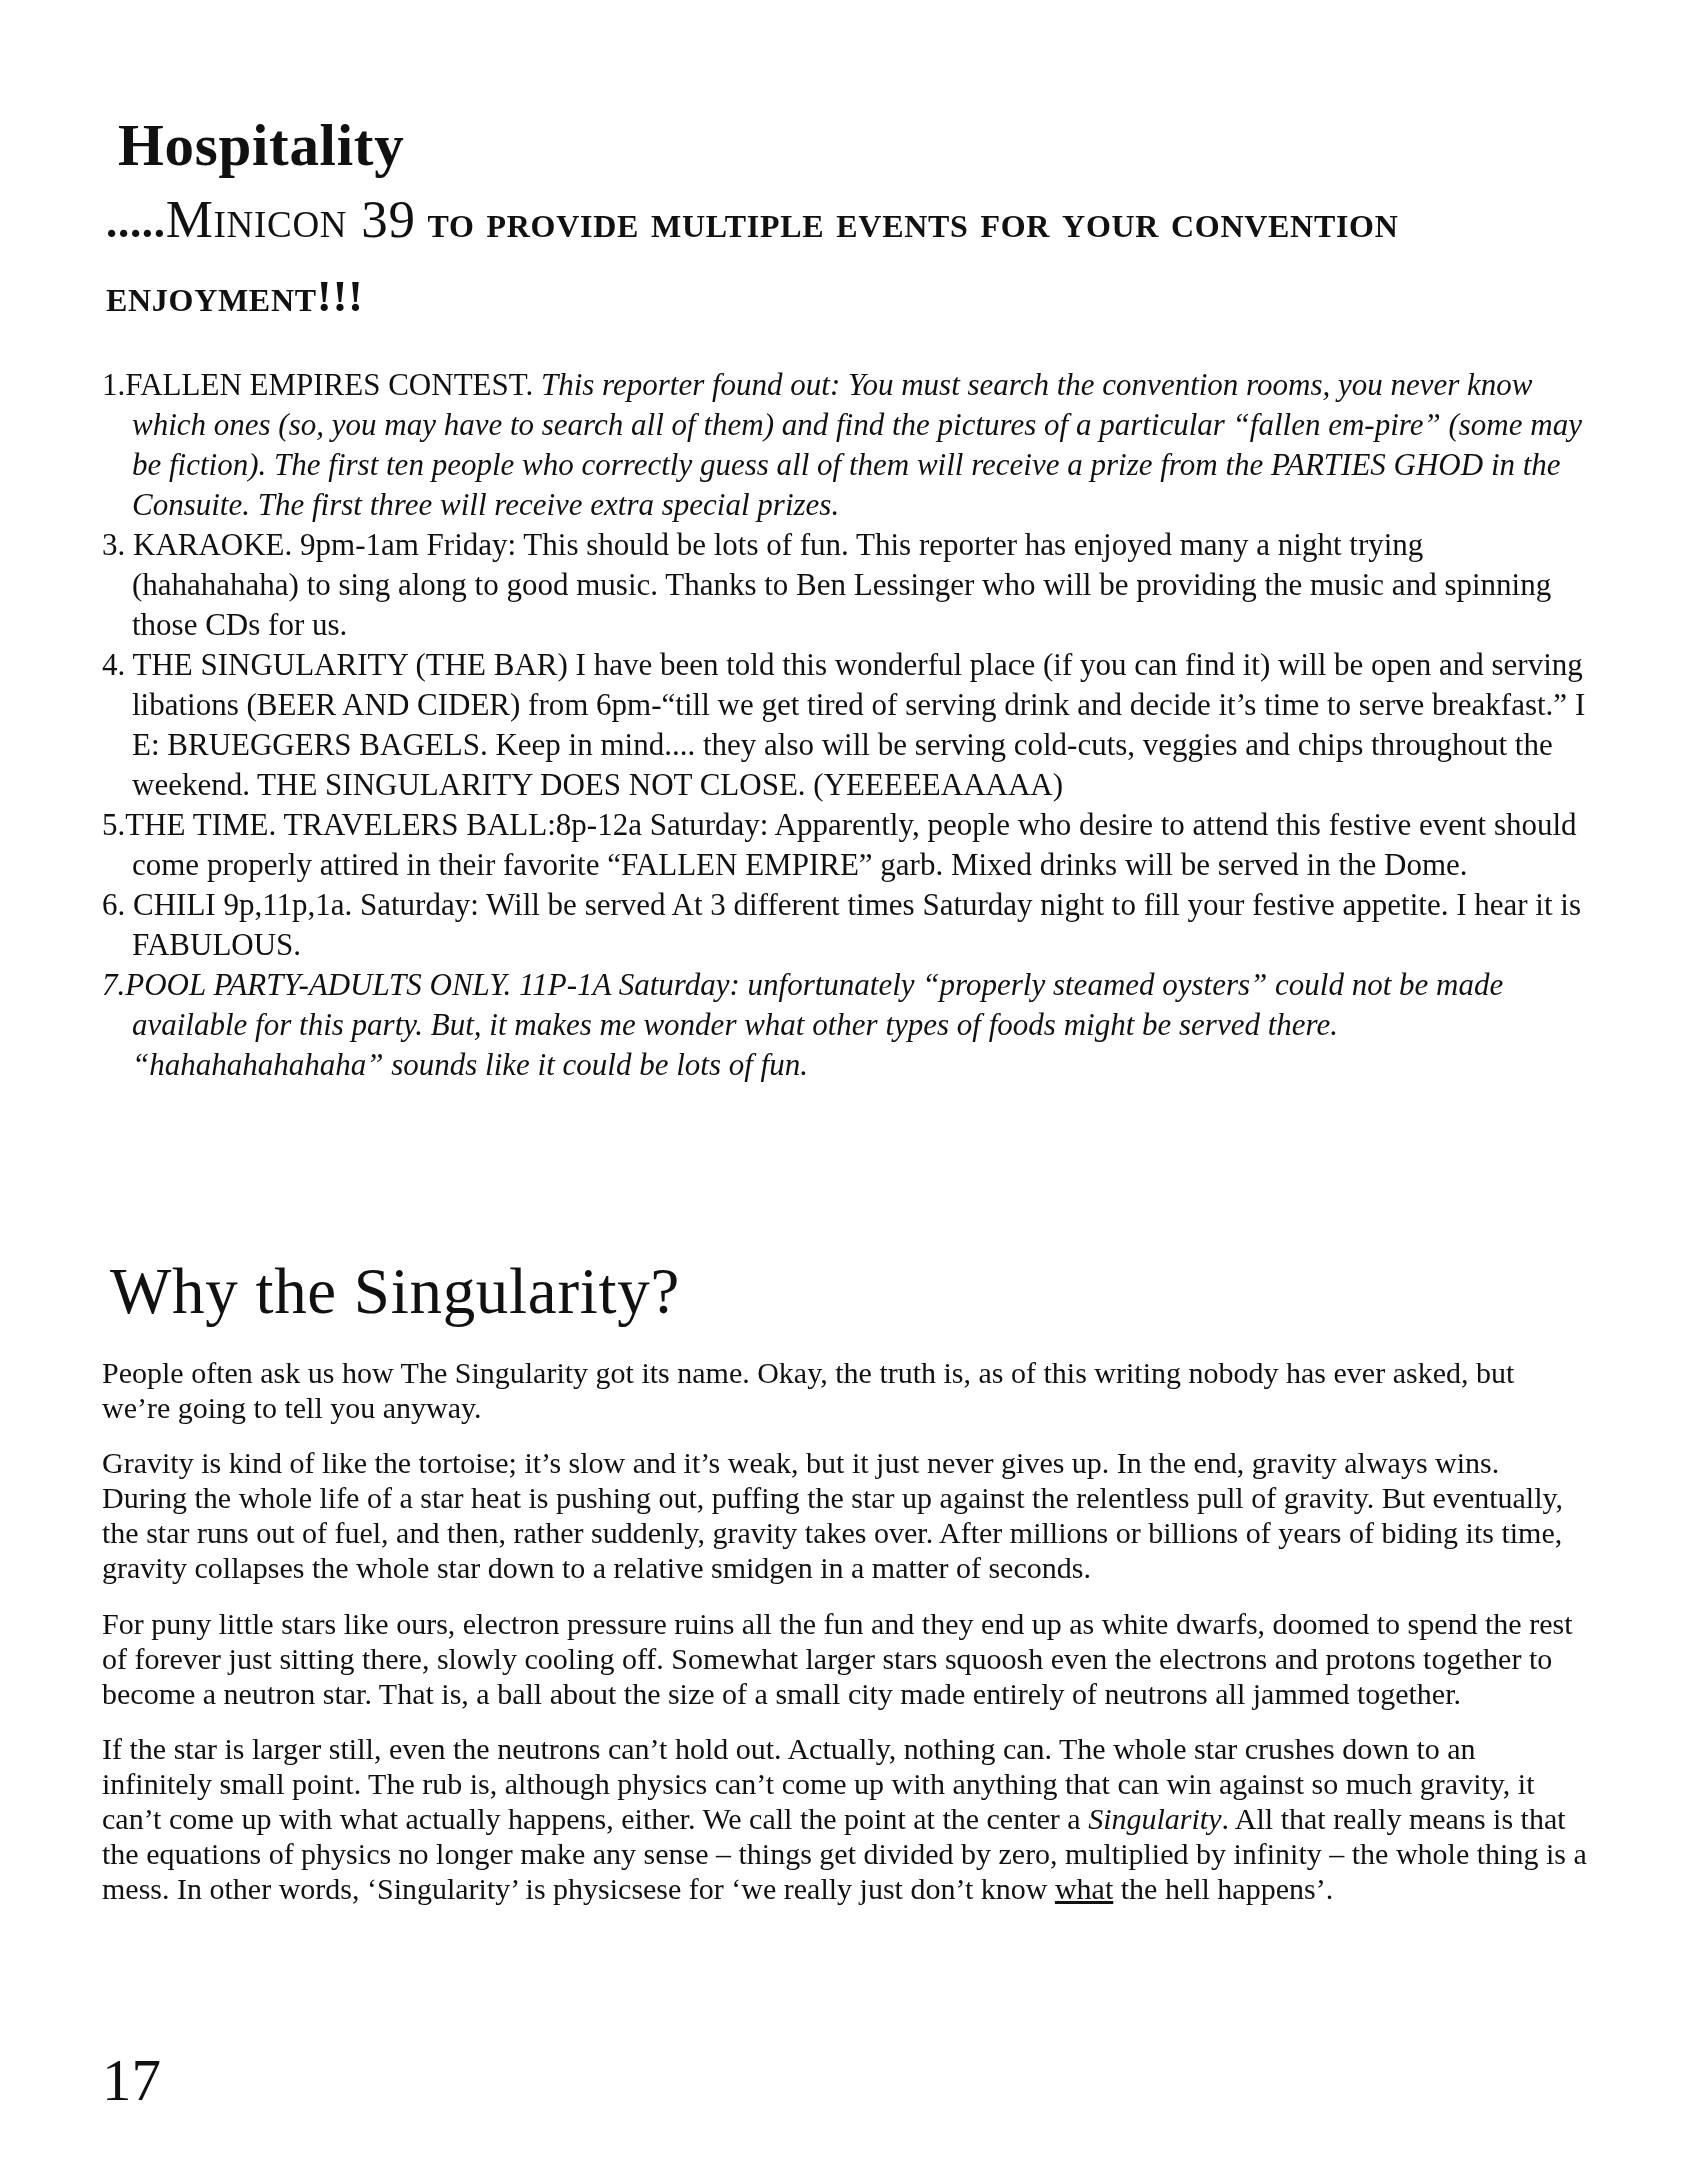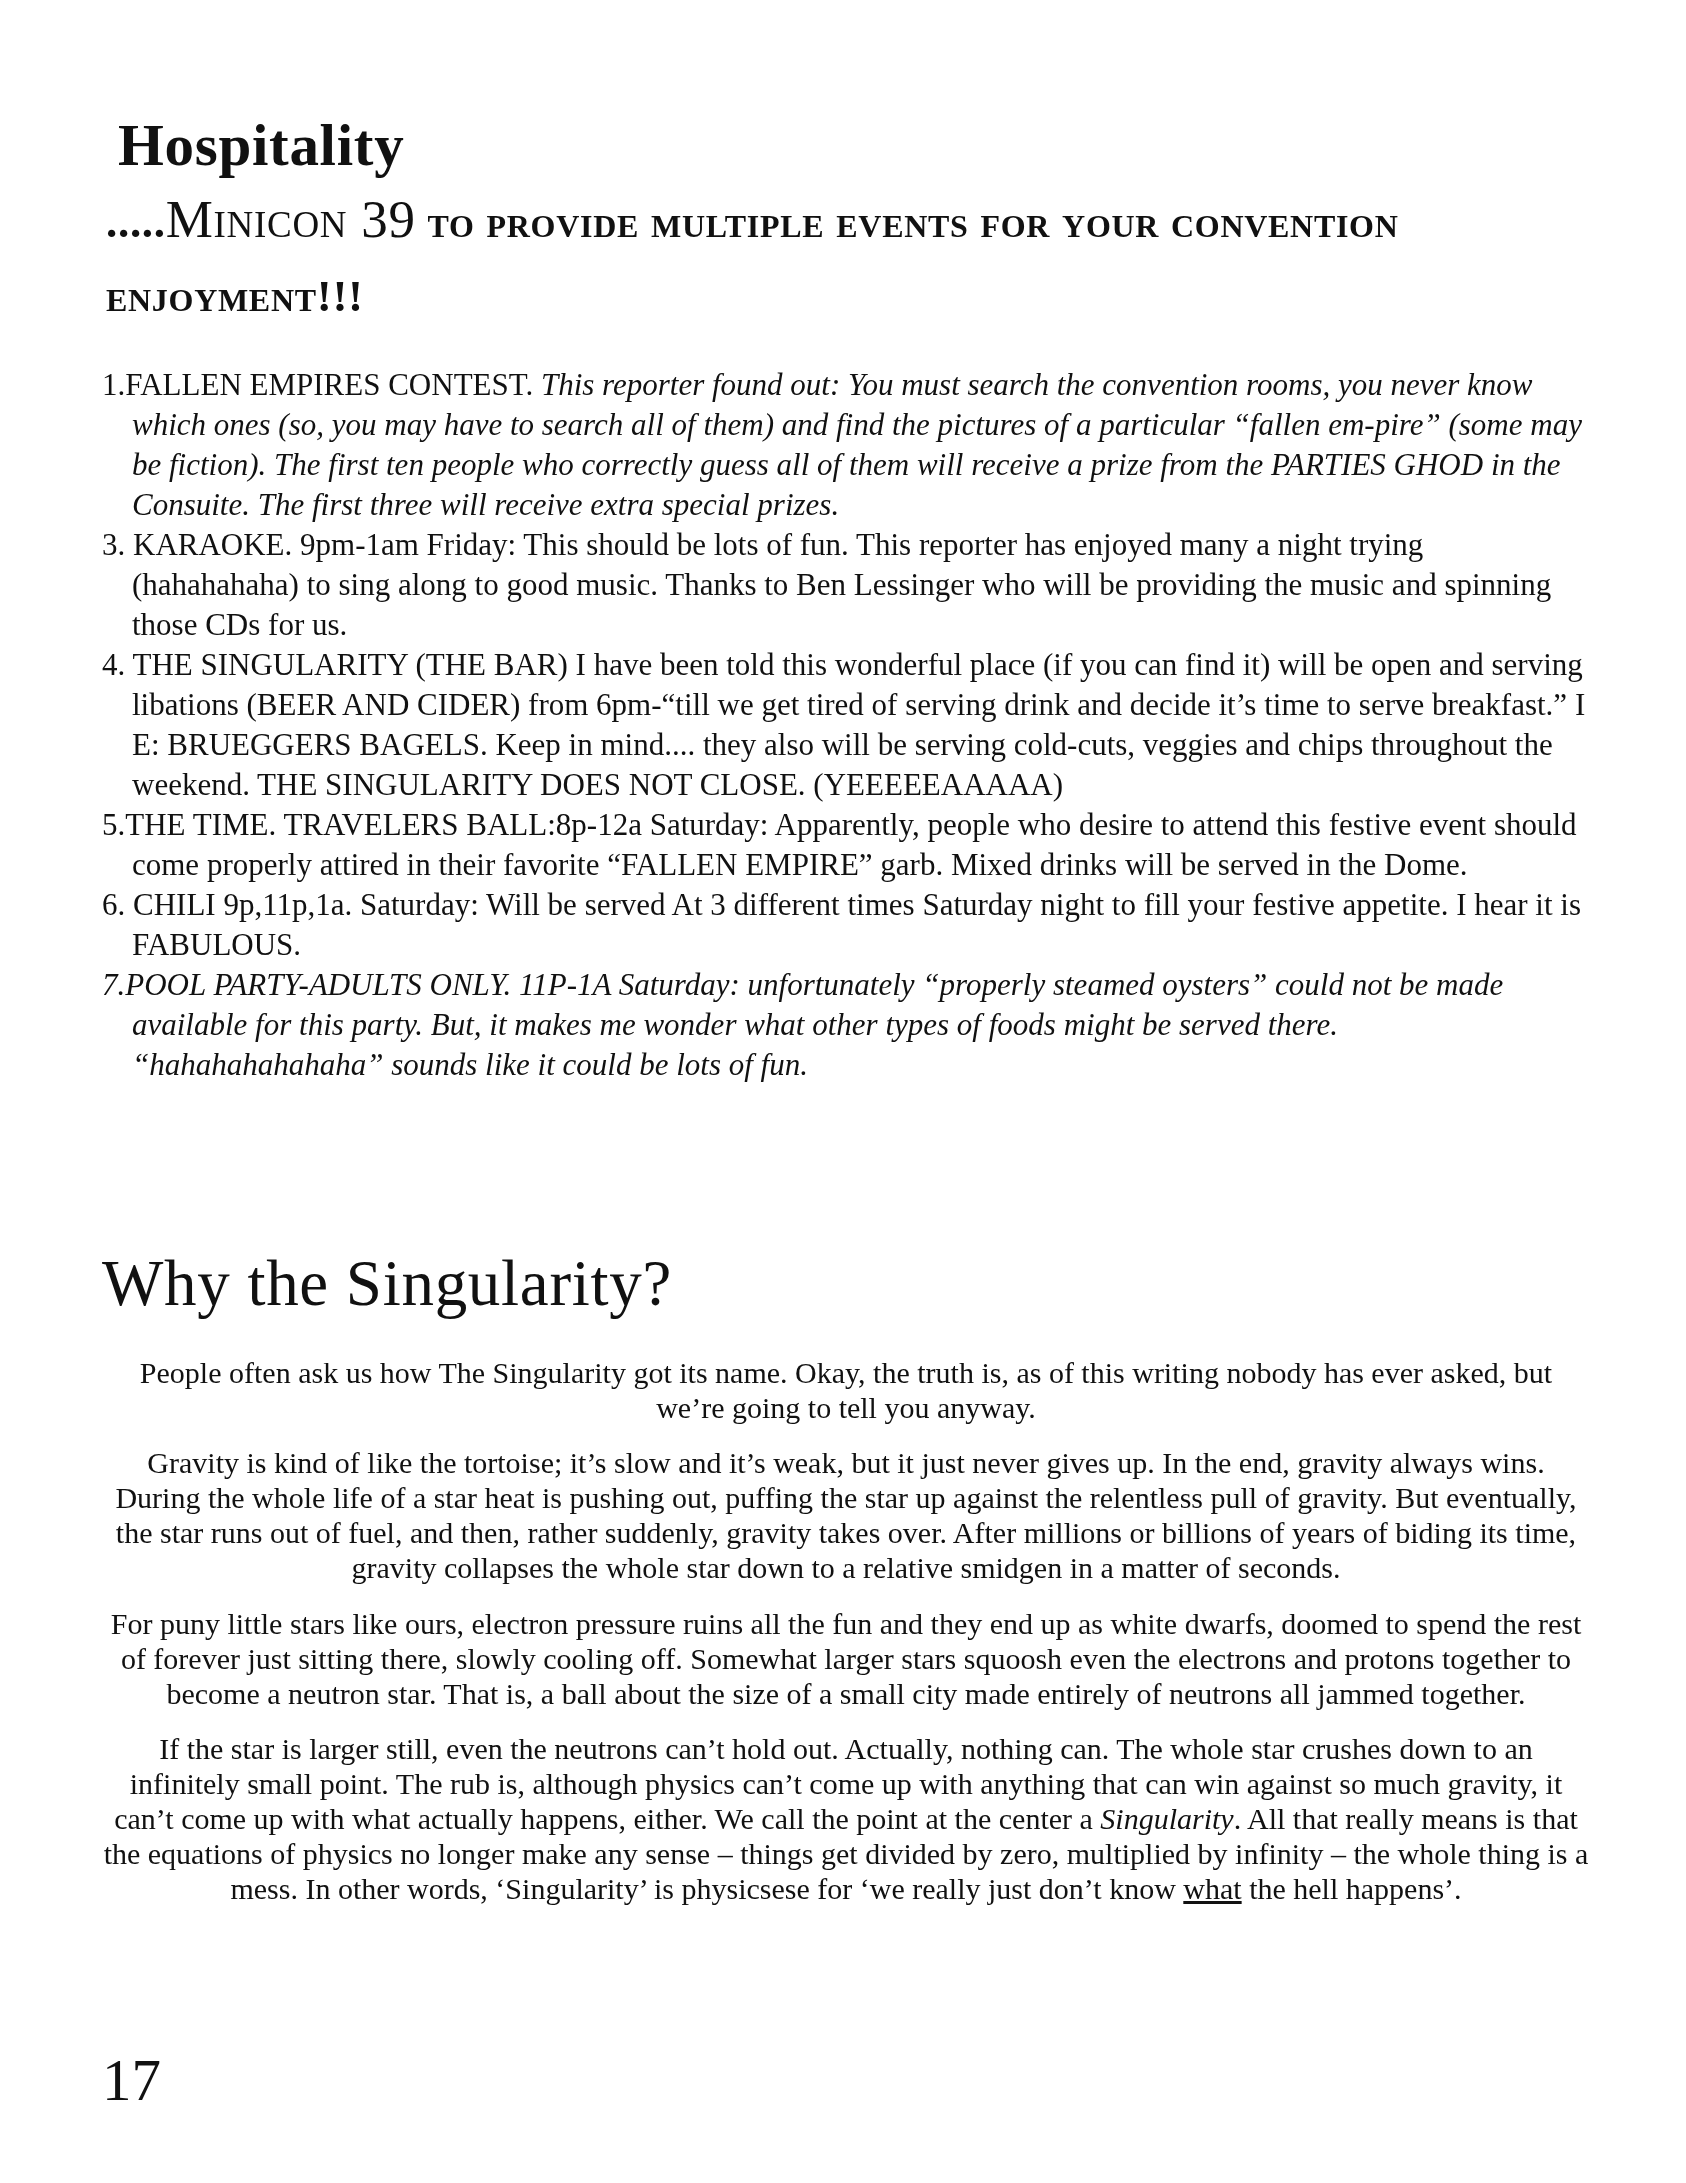--- a/index.html
+++ b/index.html
@@ -4,23 +4,23 @@
 <style>
   html, body { margin: 0; padding: 0; background: #ffffff; }
   body { width: 1687px; height: 2183px; position: relative; overflow: hidden; color: #111; font-family: "Liberation Serif", "DejaVu Serif", serif; }
   .page { position: absolute; left: 102px; top: 0; width: 1491px; }
   .h-hosp { position: absolute; top: 95px; left: 0; font-size: 59px; font-weight: bold; margin: 16px; letter-spacing: 0.7px; }
   .subhead { position: absolute; top: 178px; left: 0; width: 1430px; font-size: 45px; font-weight: bold; line-height: 74px; margin: 4px; font-variant: small-caps; letter-spacing: 0.7px; }
   .subhead .big { font-weight: normal; font-size: 53px; }
   ol.events { position: absolute; top: 365px; left: 0; width: 1484px; list-style: none; margin: 0; padding: 0; font-size: 31px; line-height: 40px; }
   ol.events li { padding-left: 30px; text-indent: -30px; margin: 0; }
   .it { font-style: italic; }
-  .h-why { position: absolute; top: 1246px; left: 0; font-size: 65px; font-weight: normal; margin: 0; letter-spacing: 0.7px; text-align: right; }
+  .h-why { position: absolute; top: 1246px; left: 0; font-size: 65px; font-weight: normal; margin: 8px; letter-spacing: 0.7px; text-align: right; }
   .body-text { position: absolute; top: 1355px; left: 0; width: 1488px; font-size: 30px; line-height: 35px; }
-  .body-text p { margin: 0 0 20.4px 0; text-align: center; }
+  .body-text p { margin: 0 0 20.4px 0; }
   .u { text-decoration: underline; }
   .pagenum { position: absolute; top: 2046px; left: 0; font-size: 59px; margin: 0; }
 </style>
 </head>
 <body>
 
 <div class="page">
   <h1 class="h-hosp">Hospitality</h1>
   <h2 class="subhead"><span>.....</span><span class="big">Minicon 39</span><span> to provide multiple events for your convention enjoyment!!!</span></h2>
 

